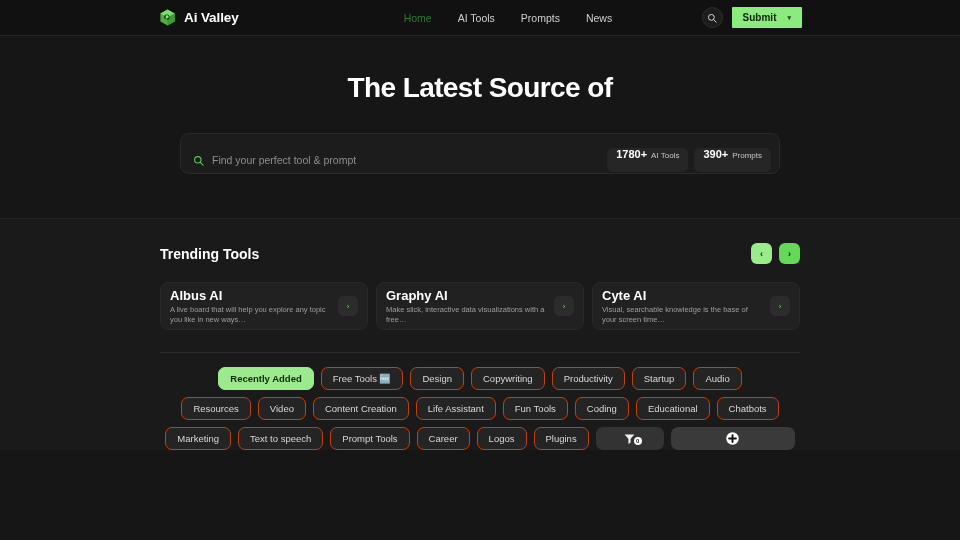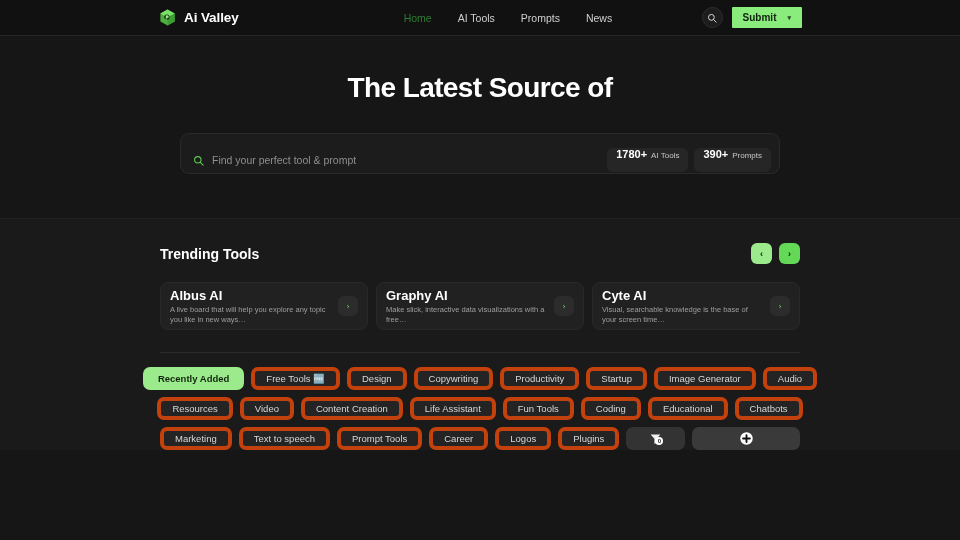--- a/index.html
+++ b/index.html
@@ -248,21 +248,21 @@
     display: flex;
     justify-content: center;
     gap: 7px;
     margin-bottom: 7px;
   }
   .tag {
     height: 23px;
     padding: 0 11px;
     border-radius: 7px;
     background: #242424;
-    border: 4px solid #c2410c;
+    border: 1px solid #c2410c;
     color: #d8d8d8;
     font-size: 9.5px;
     display: flex;
     align-items: center;
     gap: 4px;
     cursor: pointer;
     white-space: nowrap;
   }
   .tag.active {
     background: #9beb8c;
@@ -401,21 +401,20 @@
 
   <div class="tags">
 
     <div class="tag-row">
       <div class="tag active">Recently Added</div>
       <div class="tag">Free Tools 🆓</div>
       <div class="tag">Design</div>
       <div class="tag">Copywriting</div>
       <div class="tag">Productivity</div>
       <div class="tag">Startup</div>
-      <div class="tag">Image Generator</div>
       <div class="tag">Audio</div>
     </div>
 
     <div class="tag-row">
       <div class="tag">Resources</div>
       <div class="tag">Video</div>
       <div class="tag">Content Creation</div>
       <div class="tag">Life Assistant</div>
       <div class="tag">Fun Tools</div>
       <div class="tag">Coding</div>

